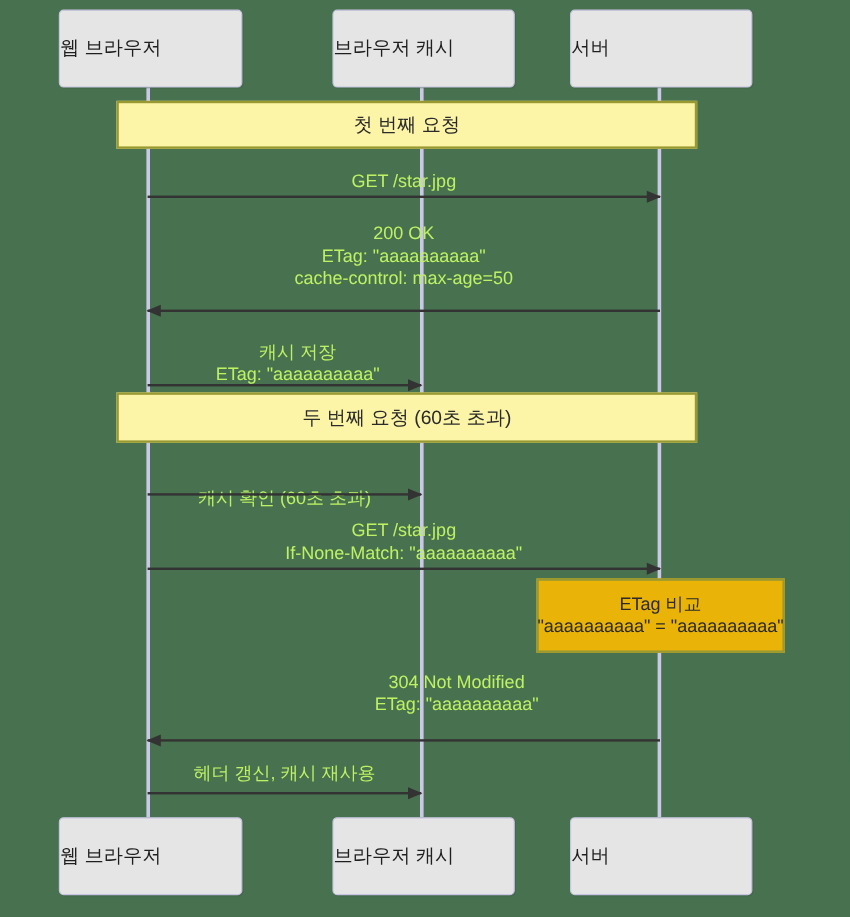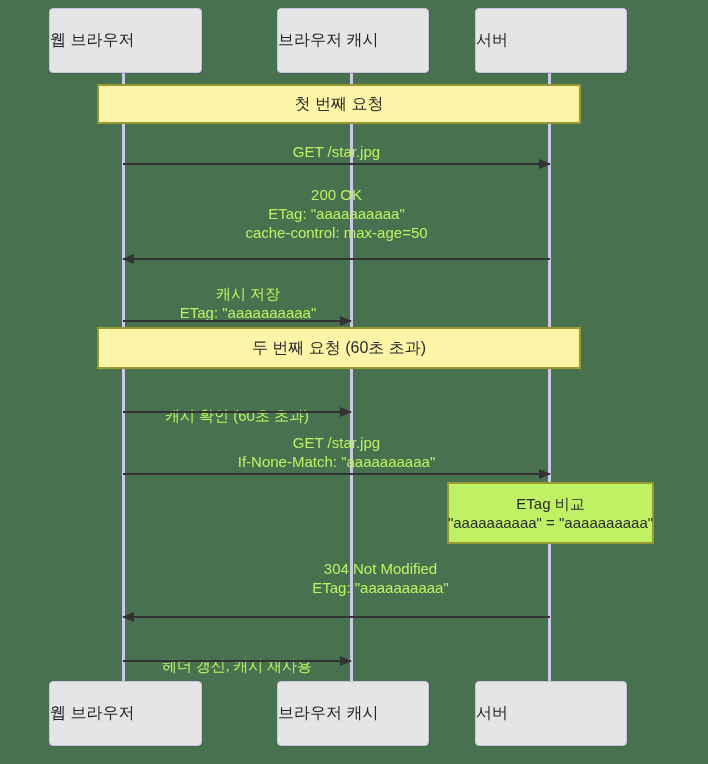--- a/index.html
+++ b/index.html
@@ -66,21 +66,21 @@
     content:"";position:absolute;left:-1px;top:-6px;
     width:0;height:0;
     border-right:12px solid #333333;
     border-top:5px solid transparent;
     border-bottom:5px solid transparent;
   }
   
   .note{
     position:absolute;
     left:447px;top:482px;width:203px;height:58px;
-    background:#bef264;
+    background:#eab308;
     border:2px solid #999933;
     z-index:2;
     display:flex;flex-direction:column;align-items:center;justify-content:center;
     font-size:15px;line-height:19px;color:#2b2b2b;
   }
   .note .line{white-space:nowrap;}
 </style>
 </head>
 <body>
 
@@ -141,21 +141,21 @@
     <div class="line">ETag 비교</div>
     <div class="line">"aaaaaaaaaa" = "aaaaaaaaaa"</div>
   </div>
 
   <div class="msg" style="left:123px;top:559px;width:515px;">
     <div>304 Not Modified</div>
     <div>ETag: "aaaaaaaaaa"</div>
   </div>
   <div class="arrow head-left" style="left:123px;top:616px;width:427px;"></div>
 
-  <div class="msg" style="left:123px;top:657px;width:228px;font-family:Liberation Serif, serif;">
+  <div class="msg" style="left:123px;top:635px;width:228px;">
     <div>헤더 갱신, 캐시 재사용</div>
   </div>
   <div class="arrow head-right" style="left:123px;top:660px;width:228px;"></div>
 
   <div class="actor" style="left:49px;top:681px;width:151px;">
       <span>웹 브라우저</span>
     </div>
   <div class="actor" style="left:277px;top:681px;width:150px;">
       <span>브라우저 캐시</span>
     </div>

